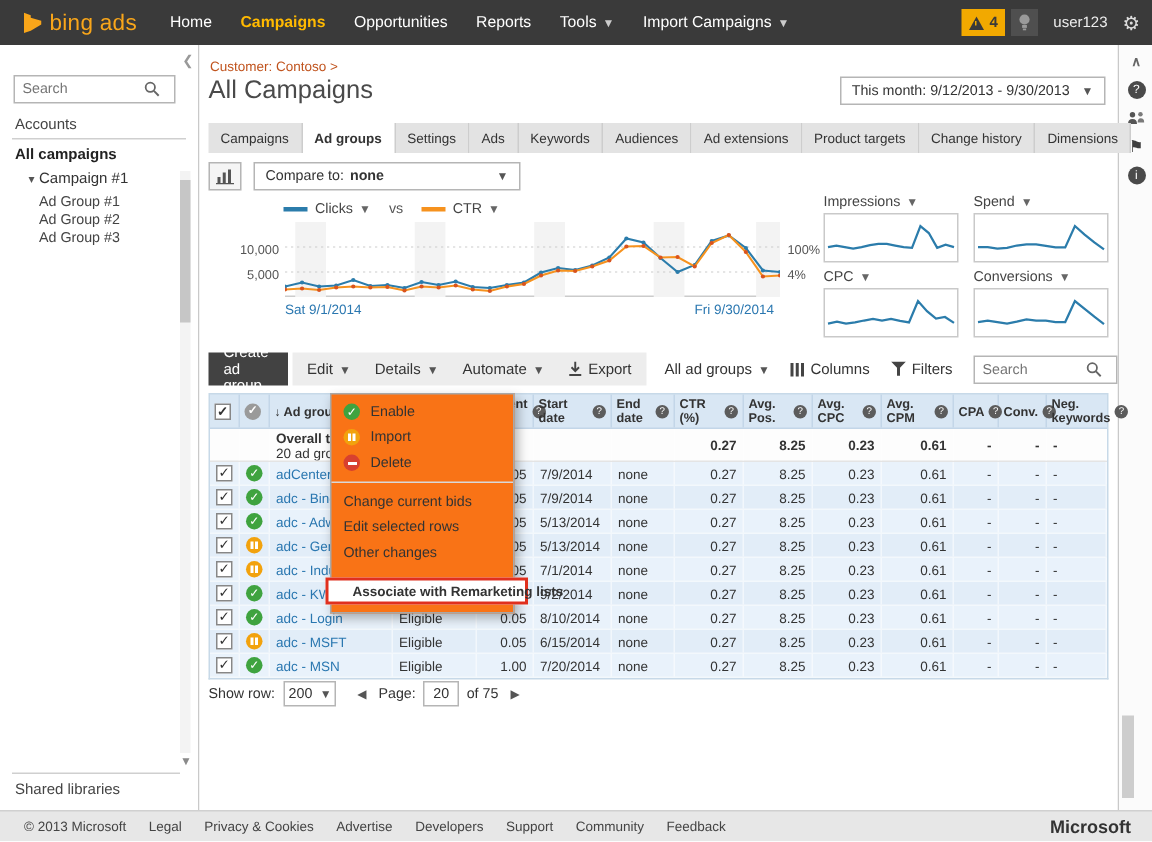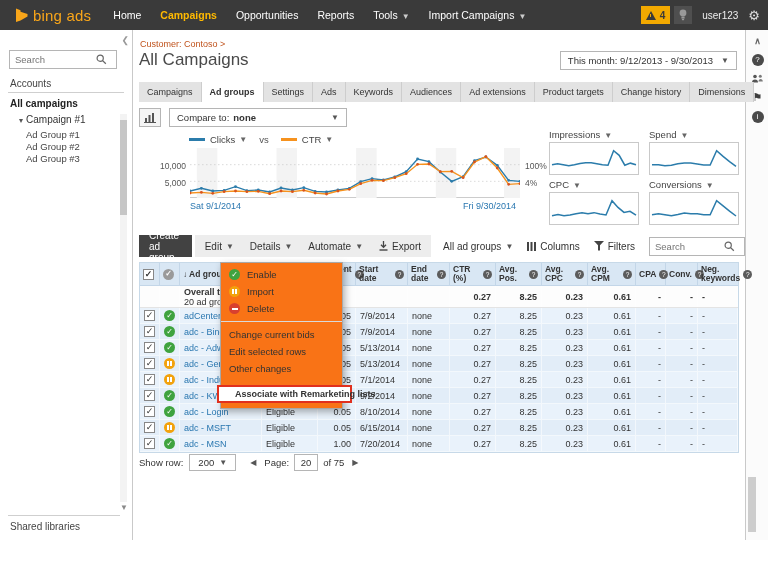--- a/index.html
+++ b/index.html
@@ -126,21 +126,21 @@
 
   
   .edit-menu { position: absolute; left: 87px; top: 232px; width: 123px; background: #f97316; border: 1px solid #a8a8a8; box-shadow: 2px 3px 7px rgba(0,0,0,0.3); z-index: 9; padding: 3px 0 5px; }
   .menu-item { display: flex; align-items: center; height: 17px; padding: 0 8px; font-size: 9.5px; color: #333; cursor: pointer; white-space: nowrap; }
   .menu-item .mi { margin-right: 7px; }
   .menu-sep { border-top: 1px solid #d9d9d9; margin: 4px 0; }
   .menu-item.hl { font-weight: bold; font-size: 9px; border: 2px solid #e0301e; margin: 8px -10px 0 -4px; padding: 2px 4px 2px 16px; height: auto; background: #fff; }
 
   
   .pagination { position: absolute; left: 6px; top: 424px; display: flex; align-items: center; font-size: 9.5px; color: #333; }
-  .pg-box { border: 1px solid #b5b5b5; height: 17px; display: flex; align-items: center; padding: 0 8px; margin: 0 6px; cursor: pointer; background: #fff; }
+  .pg-box { border: 1px solid #b5b5b5; height: 17px; display: flex; align-items: center; padding: 0 2px; margin: 0 6px; cursor: pointer; background: #fff; }
   .pg-box .caret { font-size: 8px; color: #555; margin-left: 5px; }
   .pg-input { border: 1px solid #b5b5b5; height: 17px; width: 24px; text-align: center; font-size: 9.5px; margin: 0 5px; color: #333; font-family: "Liberation Sans", sans-serif; }
   .pg-ar { color: #555; font-size: 8px; margin: 0 8px; cursor: pointer; }
 
   
   .footerbar { position: absolute; bottom: 0; left: 0; width: 768px; height: 21px; background: #e7e7e7; border-top: 1px solid #d0d0d0; display: flex; align-items: center; z-index: 20; }
   .foot-links { display: flex; align-items: center; margin-left: 16px; }
   .foot-link { font-size: 9px; color: #444; margin-right: 15px; cursor: pointer; white-space: nowrap; }
   .foot-brand { margin-left: auto; margin-right: 14px; font-size: 12px; color: #333; font-weight: 600; cursor: pointer; }
 </style>
@@ -722,13 +722,26 @@
           <span class="caret">▼</span>
       </span>
       <span class="pg-ar">◀</span>
       <span>Page:</span>
       <input class="pg-input" value="20" style="">
       <span>of 75</span>
       <span class="pg-ar">▶</span>
     </div>
   </main>
 
+  <footer class="footerbar">
+    <div class="foot-links" id="footLinks">
+        <span class="foot-link">© 2013 Microsoft</span>
+        <span class="foot-link">Legal</span>
+        <span class="foot-link">Privacy &amp; Cookies</span>
+        <span class="foot-link">Advertise</span>
+        <span class="foot-link">Developers</span>
+        <span class="foot-link">Support</span>
+        <span class="foot-link">Community</span>
+        <span class="foot-link">Feedback</span>
+      </div>
+    <span class="foot-brand">Microsoft</span>
+  </footer>
 </div>
 
 </body></html>

